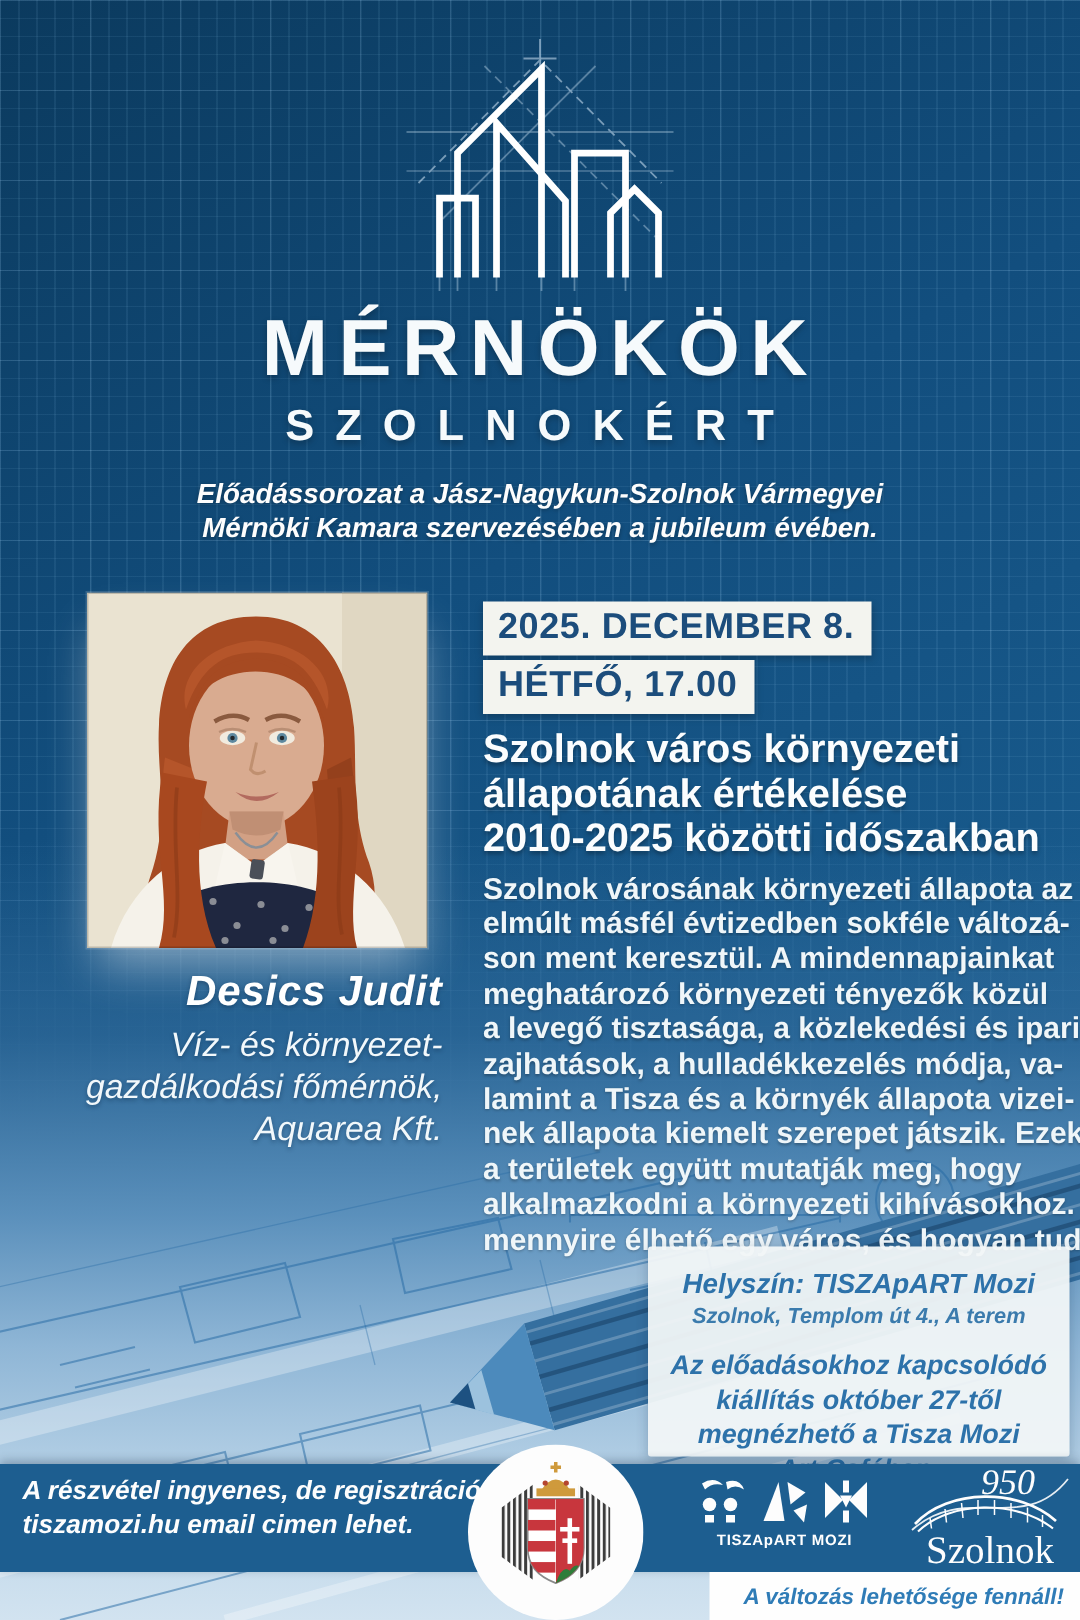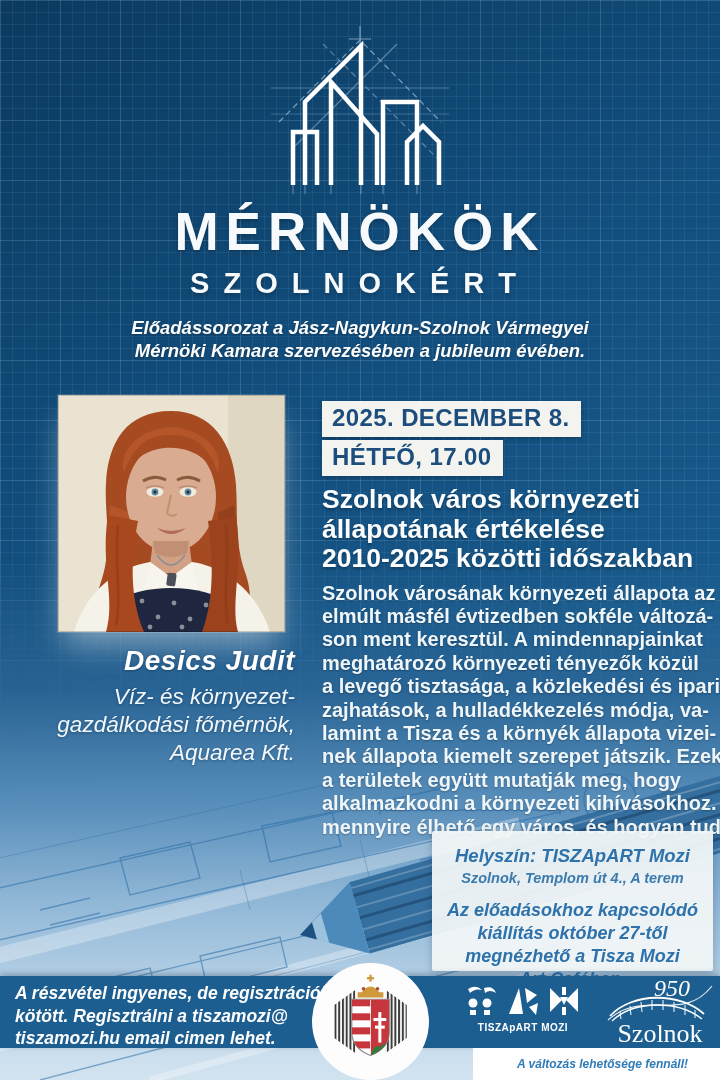--- a/index.html
+++ b/index.html
@@ -71,21 +71,21 @@
   
   .tiszapart{position:absolute;left:459px;top:983px;width:128px;text-align:center;}
   .tiles{display:flex;justify-content:center;gap:5px;}
   .tile{width:36px;height:36px;position:relative;}
   .tp-label{margin-top:3px;color:#fff;font-size:10px;font-weight:700;letter-spacing:.5px;}
   
   .szolnok{position:absolute;left:604px;top:974px;width:112px;text-align:center;color:#fff;}
   
   .slogan-strip{position:absolute;left:473px;top:1048px;width:247px;height:32px;background:#fefefe;
     display:flex;align-items:center;justify-content:center;}
-  .slogan-strip span{color:#2f7cb7;font-size:12px;font-weight:700;font-style:italic;margin-left:12px;}
+  .slogan-strip span{color:#2f7cb7;font-size:15px;font-weight:700;font-style:italic;margin-left:12px;}
   svg text{font-family:"Liberation Serif",serif;}
 </style>
 </head>
 <body>
 
 <div id="poster">
 
   <div class="grid-overlay"></div>
 
   <div class="photo-strip">
@@ -268,21 +268,20 @@
       <div>Az előadásokhoz kapcsolódó</div>
       <div>kiállítás október 27-től</div>
       <div>megnézhető a Tisza Mozi</div>
       <div>Art Caféban.</div>
     </div>
   </div>
 
   <div class="bar">
     <div class="reg">
       <div>A részvétel ingyenes, de regisztrációhoz</div>
-      <div>kötött. Regisztrálni a tiszamozi@</div>
       <div>tiszamozi.hu email cimen lehet.</div>
     </div>
   </div>
 
   <div class="emblem">
     <svg width="117" height="117" viewBox="0 0 100 100">
       <defs>
         <pattern id="stripes" width="3.2" height="4" patternUnits="userSpaceOnUse">
           <rect width="1.7" height="4" fill="#3c3c3c"></rect>
         </pattern>

